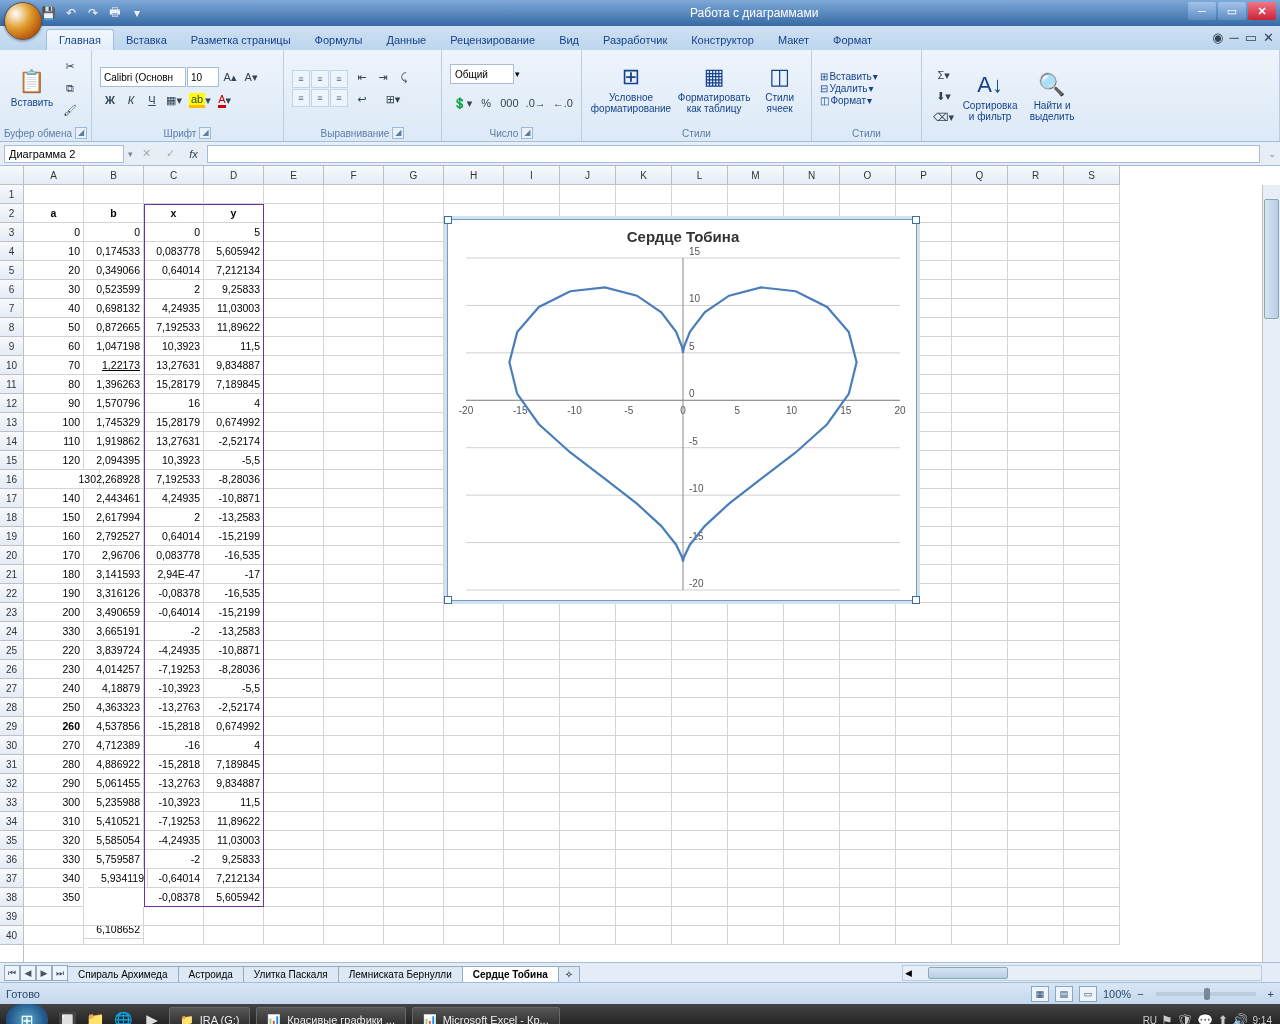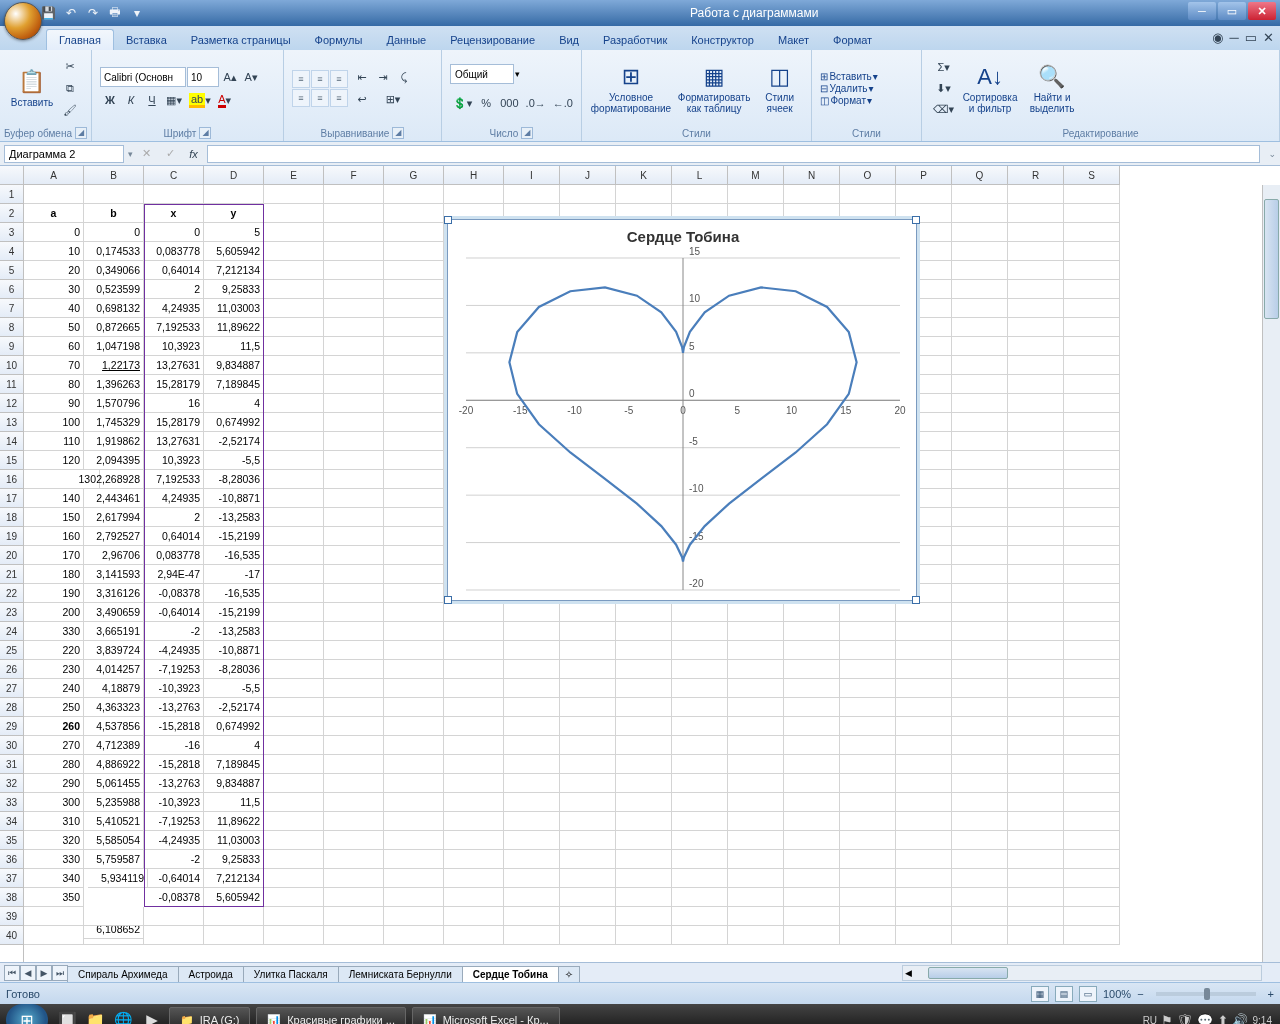--- a/index.html
+++ b/index.html
@@ -268,23 +268,20 @@
       </div>
       <div class="bigbtn" style="width:58px">
           <span class="ico">A↓</span>
           <span>Сортировка и фильтр</span>
         </div>
       <div class="bigbtn" style="width:58px">
           <span class="ico">🔍</span>
           <span>Найти и выделить</span>
         </div>
     </div>
-    <div class="glabel">
-        <span>Редактирование</span>
-      </div>
   </div>
 </div>
 
 <div class="fbar">
   <div class="namebox">Диаграмма 2</div>
   <span style="font-size:9px;color:#789">▾</span>
   <span class="rbtn" style="color:#aaa">✕</span>
   <span class="rbtn" style="color:#aaa">✓</span>
   <span class="fxlabel">fx</span>
   <div class="fxinput"></div>

